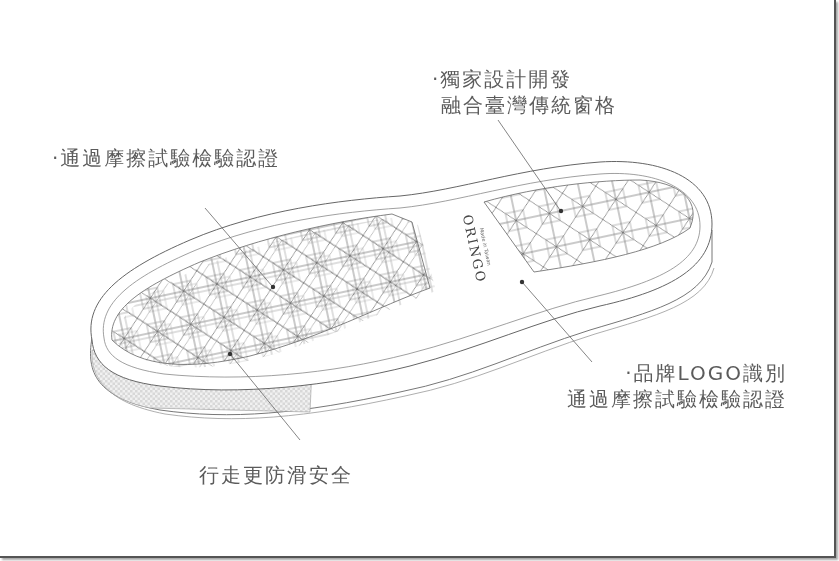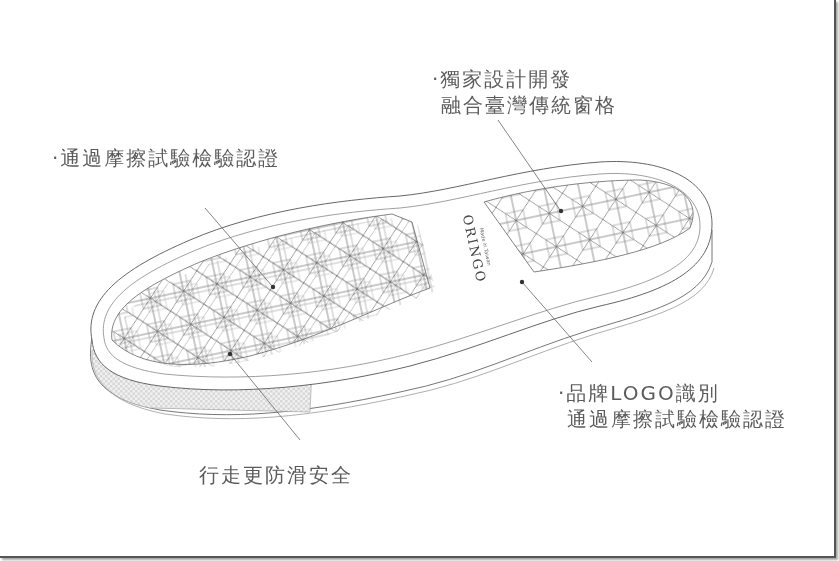--- a/index.html
+++ b/index.html
@@ -70,20 +70,20 @@
 
 <div class="callout" style="left:432px; top:66px;">
   <span class="line">·獨家設計開發</span>
   <span class="line second">融合臺灣傳統窗格</span>
 </div>
 
 <div class="callout" style="left:52px; top:145px;text-align:center;">
   <span class="line">·通過摩擦試驗檢驗認證</span>
 </div>
 
-<div class="callout" style="left:558px; top:380px;">
+<div class="callout" style="left:558px; top:360px;text-align:right;">
   <span class="line">·品牌LOGO識別</span>
   <span class="line second">通過摩擦試驗檢驗認證</span>
 </div>
 
 <div class="callout" style="left:190px; top:462px;">
   <span class="line second">行走更防滑安全</span>
 </div>
 
 </body></html>

